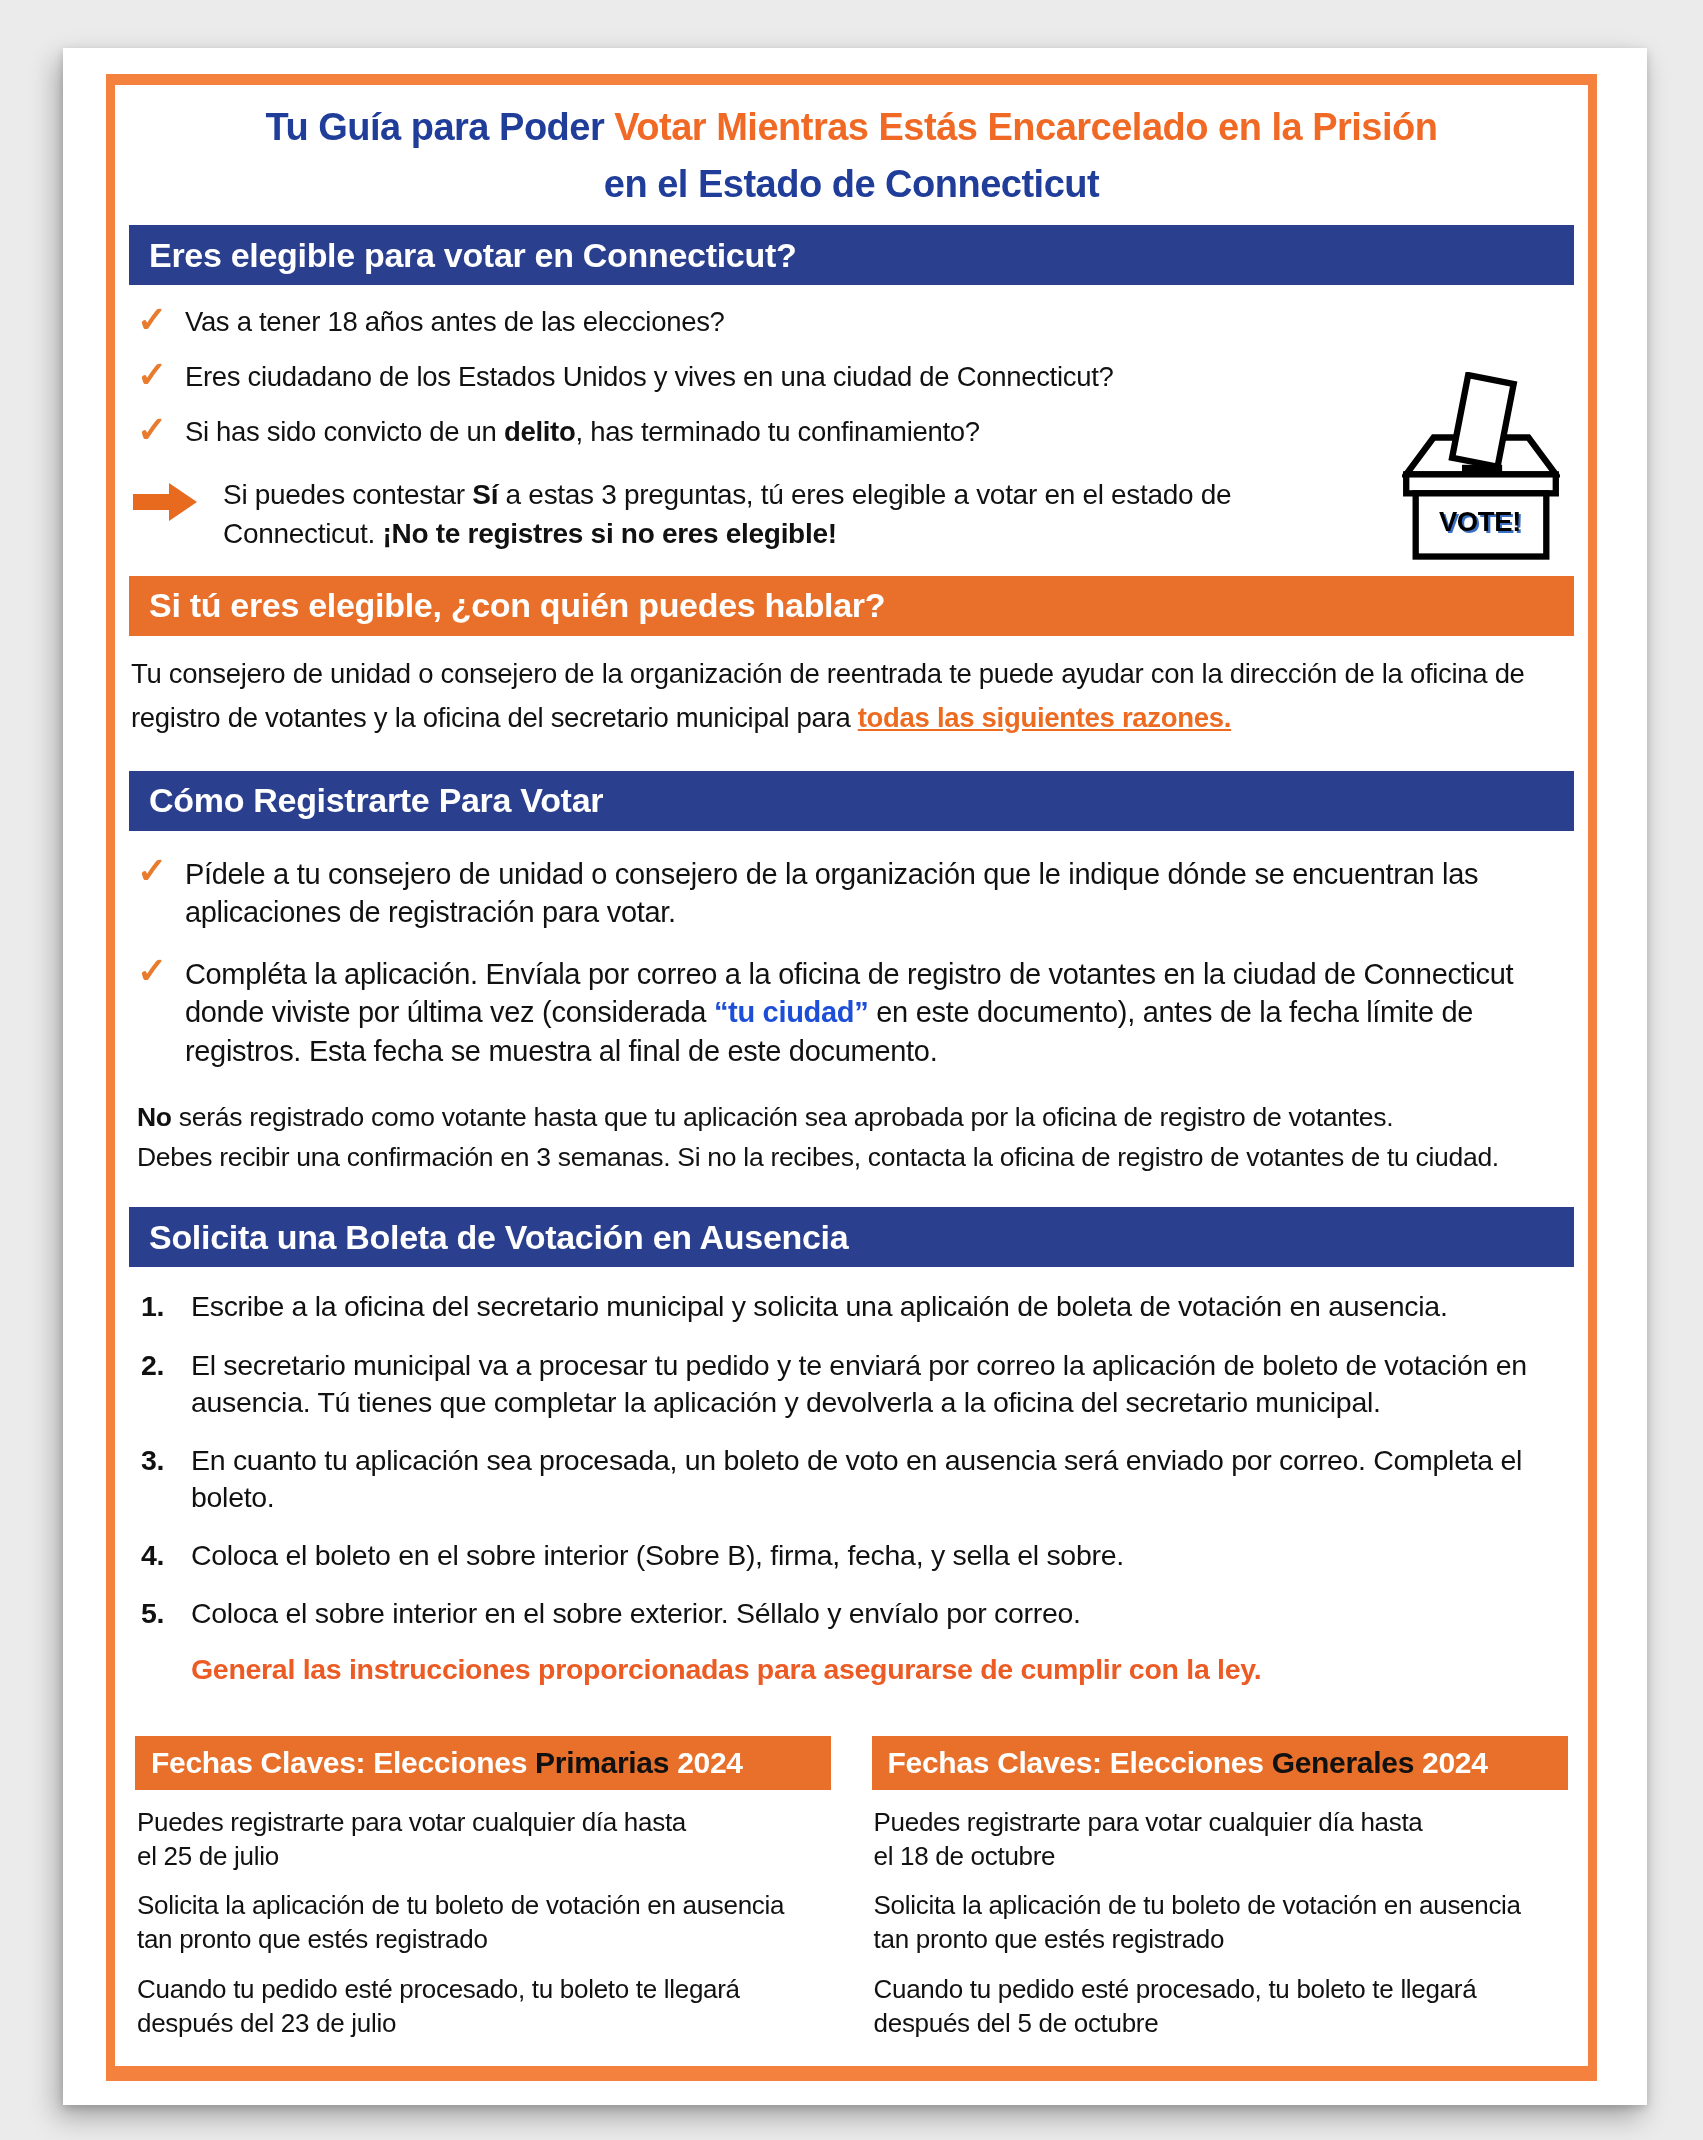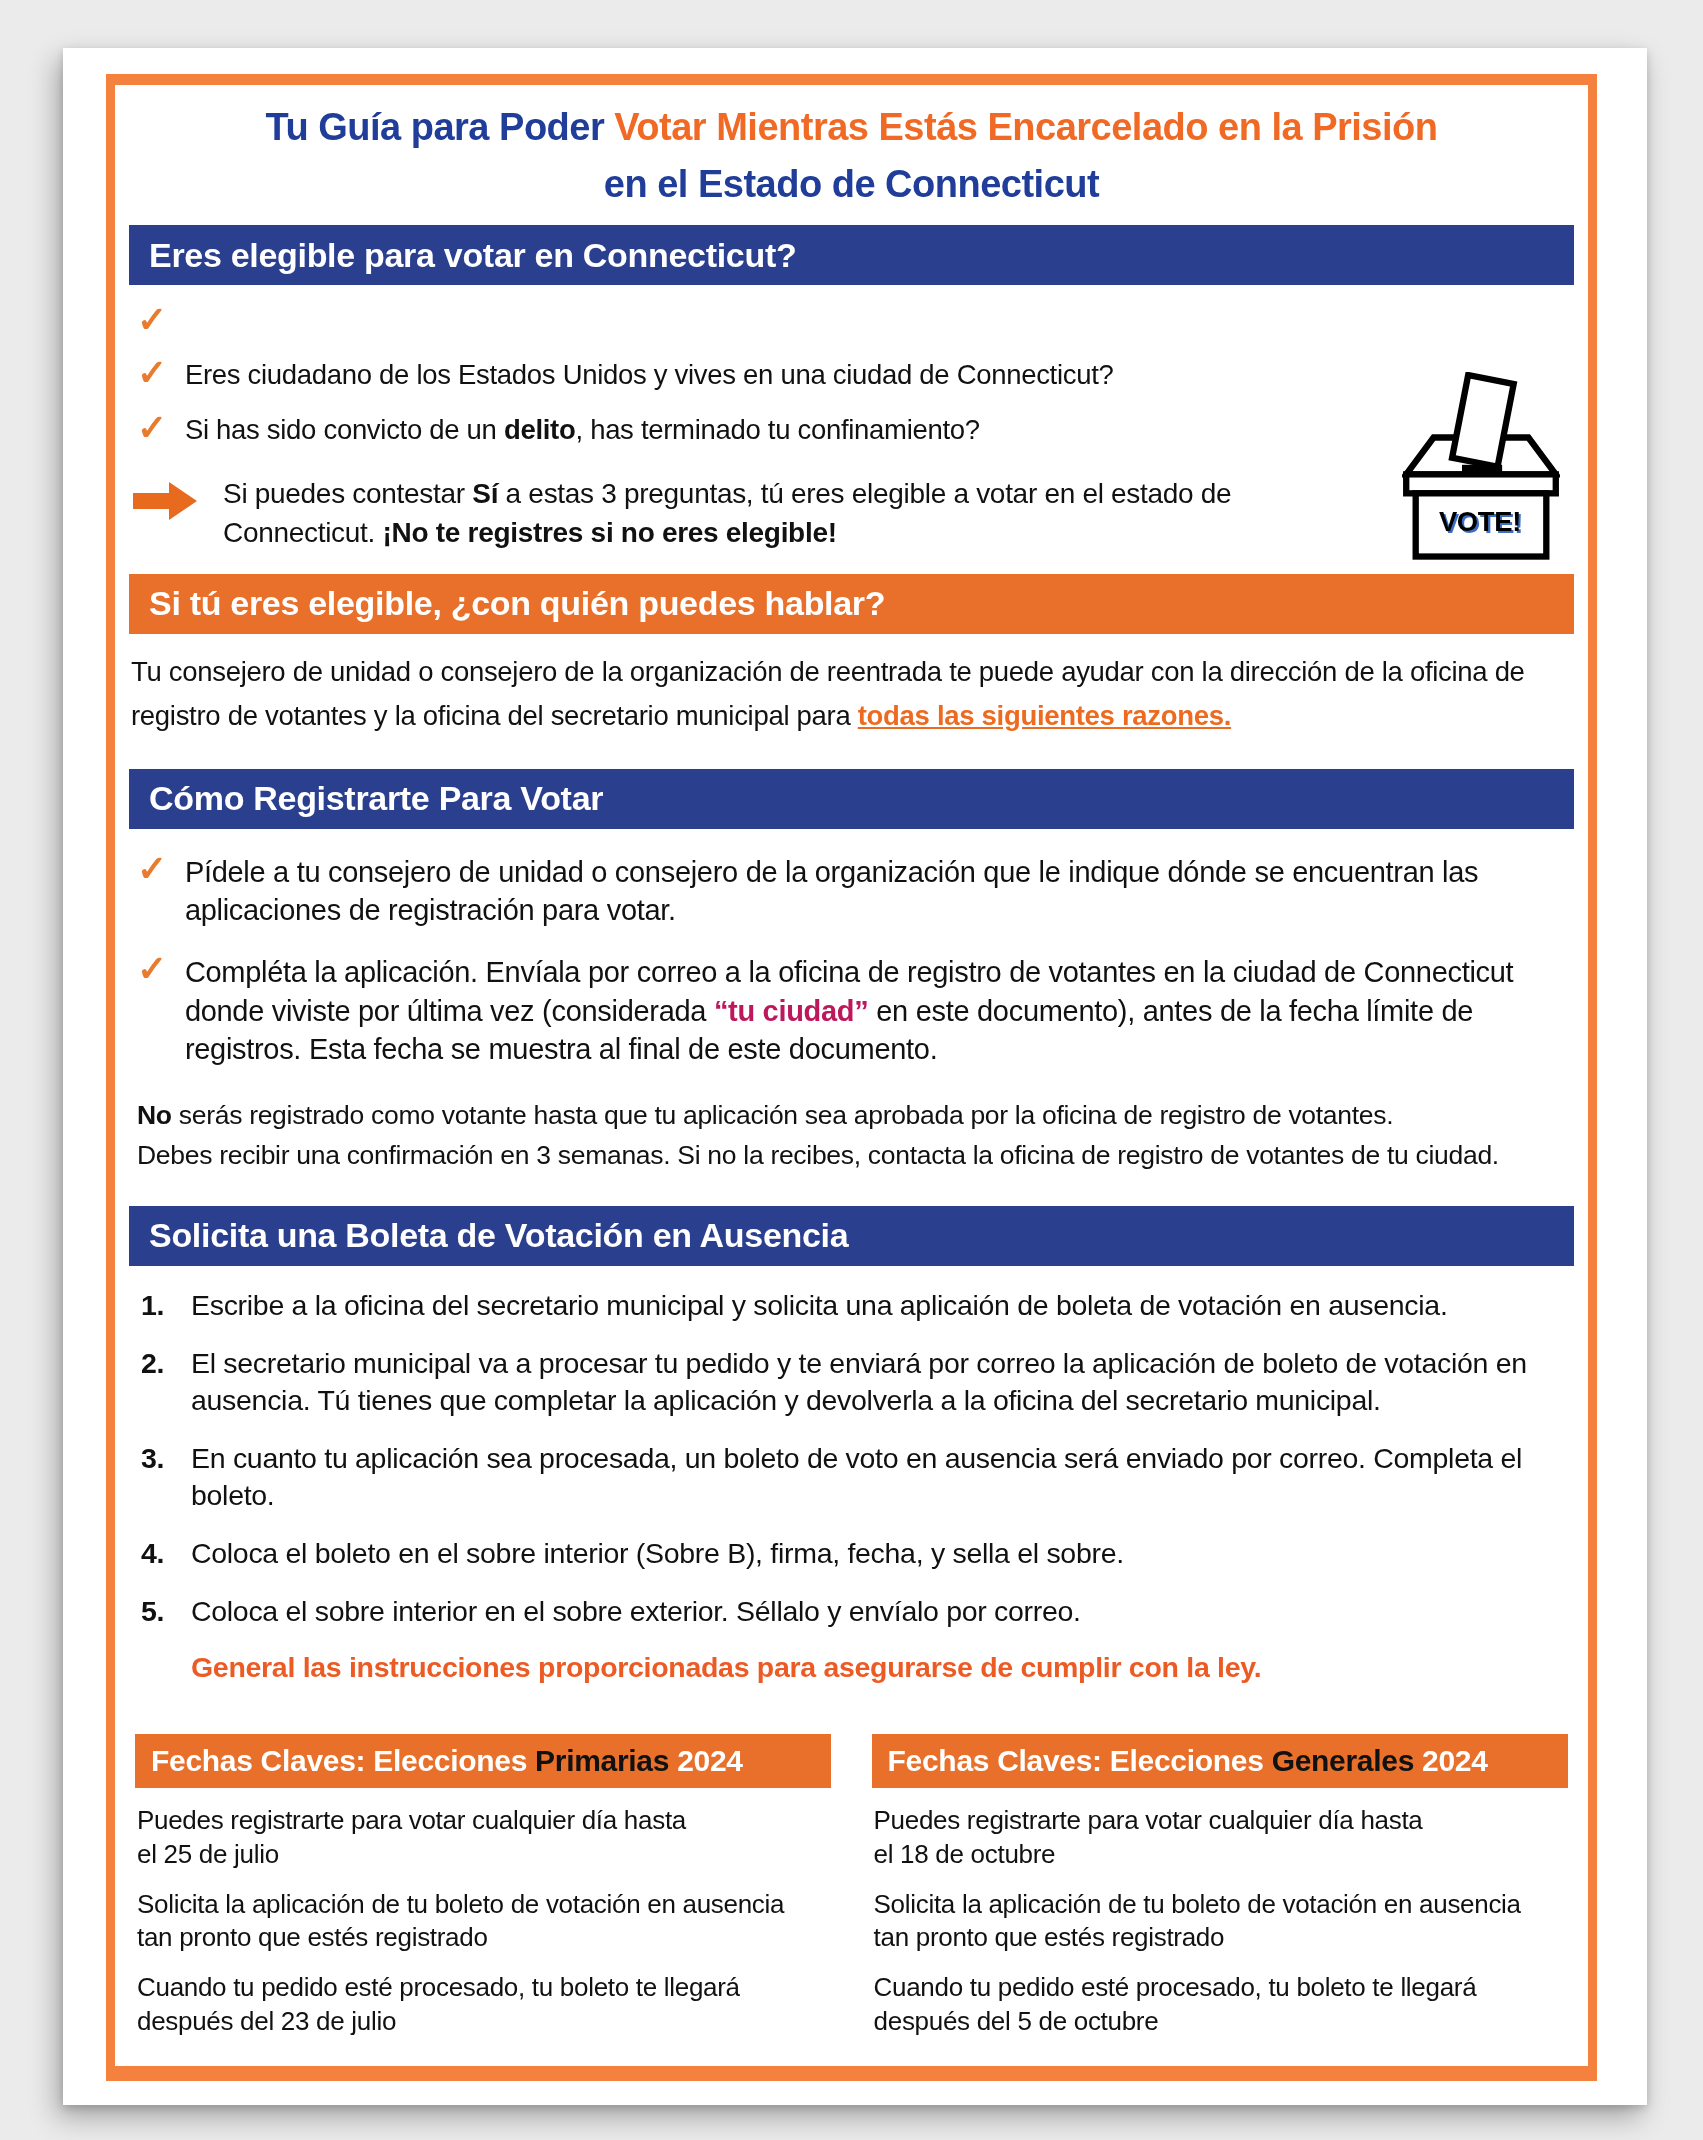--- a/index.html
+++ b/index.html
@@ -31,21 +31,21 @@
   .check-mark { color:#E87B2E; font-size:36px; font-weight:bold; line-height:1; flex:0 0 auto; margin-top:-2px; }
   .arrow-row { display:flex; gap:26px; margin:26px 0 22px 4px; font-size:28px; line-height:1.4; color:#111; align-items:flex-start; }
   .arrow-glyph { flex:0 0 auto; margin-top:6px; }
   .arrow-text { max-width:1080px; }
   b.ink { font-weight:bold; }
   
   .ballot-box { position:absolute; right:14px; top:68px; width:158px; height:190px; }
   
   .para { font-size:27.5px; line-height:1.6; color:#111; margin:16px 6px 31px 2px; }
   .link-orange { color:#ED6B21; font-weight:bold; text-decoration:underline; }
-  .orange-strong { color:#be185d; font-weight:bold; }
+  .orange-strong { color:#1d4ed8; font-weight:bold; }
   
   .reg-row { display:flex; gap:18px; font-size:29px; line-height:1.32; margin:24px 0 24px 8px; color:#111; }
   .reg-row .body { max-width:1360px; }
   .note { font-size:26.5px; line-height:1.5; color:#111; margin:28px 0 30px 8px; }
   
   .step-row { display:flex; gap:20px; font-size:28.5px; line-height:1.3; margin:21px 0 21px 12px; color:#111; }
   .step-num { font-weight:bold; flex:0 0 30px; }
   .step-body { max-width:1380px; }
   .warning { color:#ED5B25; font-weight:bold; font-size:28.5px; margin:4px 0 0 62px; }
   
@@ -69,20 +69,21 @@
         <span class="t-blue">en el Estado de Connecticut</span>
       </div>
 
       <div class="bar bar-blue">
         <span>Eres elegible para votar en Connecticut?</span>
       </div>
 
       <div class="section-eligible">
         <div class="check-row">
           <span class="check-mark">✓</span>
+          <span>Vas a tener 18 años antes de las elecciones?</span>
         </div>
         <div class="check-row">
           <span class="check-mark">✓</span>
           <span>Eres ciudadano de los Estados Unidos y vives en una ciudad de Connecticut?</span>
         </div>
         <div class="check-row">
           <span class="check-mark">✓</span>
           <span><span>Si has sido convicto de un </span><b class="ink">delito</b><span>, has terminado tu confinamiento?</span></span>
         </div>
         <div class="arrow-row">

